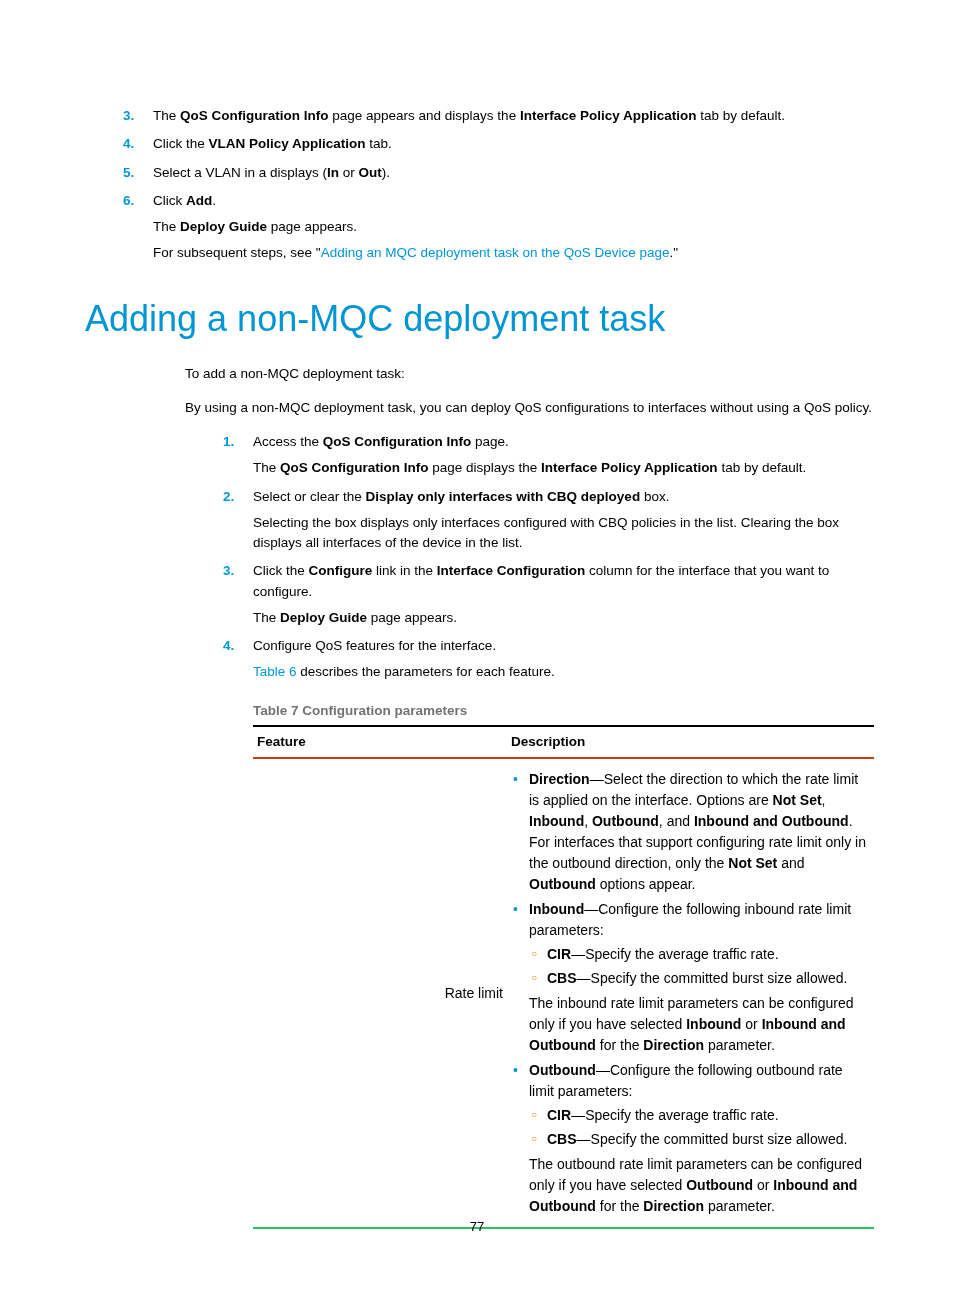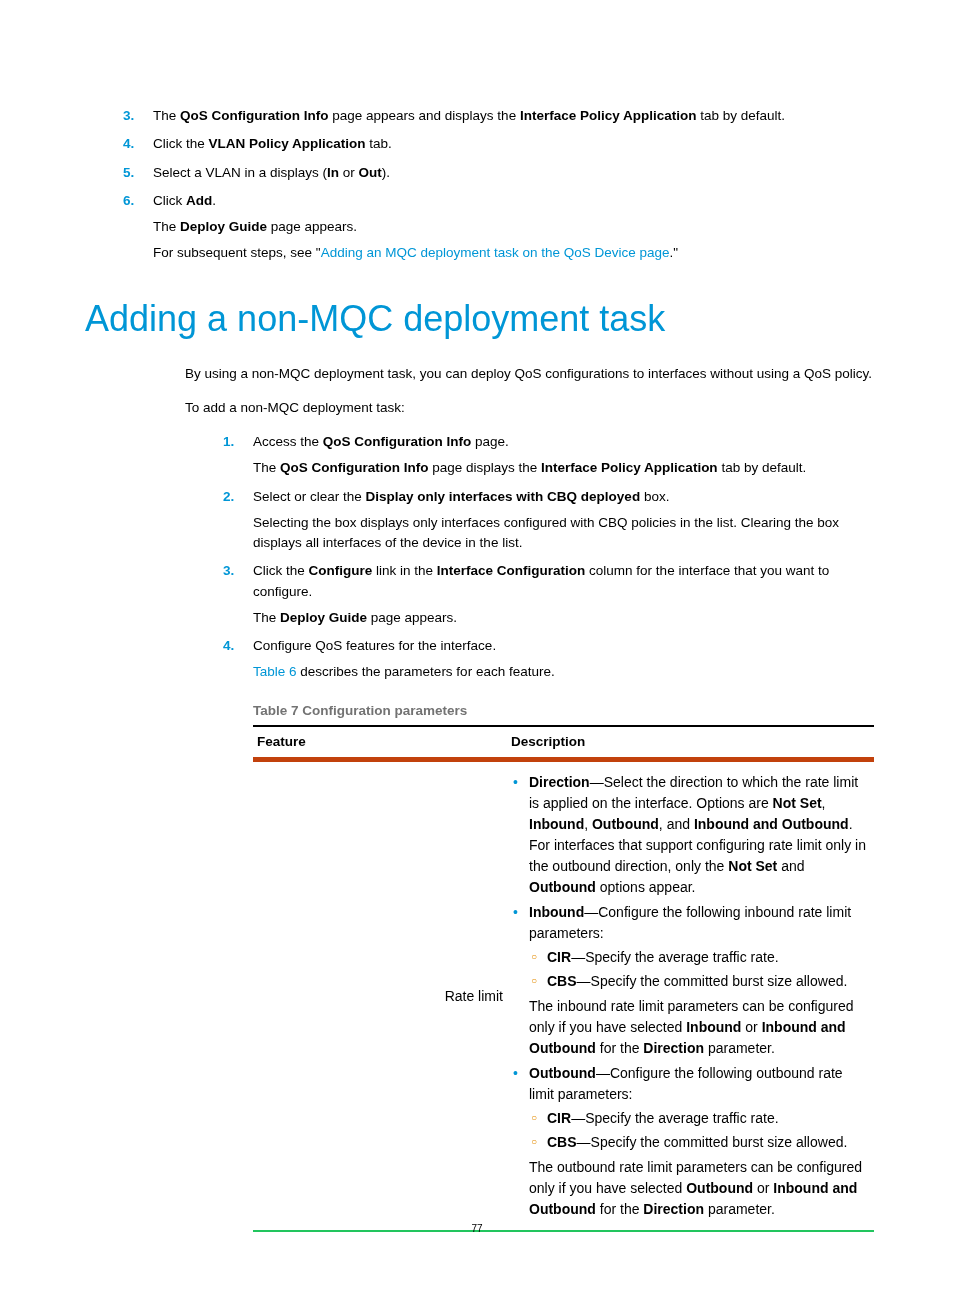--- a/index.html
+++ b/index.html
@@ -19,21 +19,21 @@
     padding: 100px 80px 40px 85px;
     box-sizing: border-box;
     position: relative;
   }
   .page-number {
     position: absolute;
     bottom: 60px;
     left: 0;
     right: 0;
     text-align: center;
-    font-size: 10px;
+    font-size: 13px;
   }
   .ol-steps {
     list-style: none;
     padding-left: 68px;
     margin: 0;
   }
   .ol-steps > li {
     position: relative;
     margin-bottom: 8px;
   }
@@ -76,21 +76,21 @@
   .feature-table {
     width: 100%;
     border-collapse: collapse;
     margin-top: 2px;
   }
   .feature-table th {
     text-align: left;
     font-weight: bold;
     padding: 5px 4px;
     border-top: 2px solid #000;
-    border-bottom: 5px solid #c2410c;
+    border-bottom: 2px solid #c2410c;
     font-size: 13.5px;
   }
   .feature-table td {
     border-bottom: 2px solid #22c55e;
     padding: 6px 4px;
     vertical-align: middle;
     font-size: 14px;
   }
   .feature-table td.feat {
     width: 210px;
@@ -175,22 +175,22 @@
       <div class="step-body">
         <p><span>The </span><b>Deploy Guide</b><span> page appears.</span></p>
         <p><span>For subsequent steps, see "</span><a class="link">Adding an MQC deployment task on the QoS Device page</a><span>."</span></p>
       </div>
     </li>
   </ol>
 
   <h2 class="h2">Adding a non-MQC deployment task</h2>
 
   <div class="intro">
+    <p>To add a non-MQC deployment task:</p>
     <p>By using a non-MQC deployment task, you can deploy QoS configurations to interfaces without using a QoS policy.</p>
-    <p>To add a non-MQC deployment task:</p>
   </div>
 
   <ol class="ol-steps steps-indent">
     <li>
       <span class="num">1.</span>
       <span>
         <span>Access the </span><b>QoS Configuration Info</b><span> page.</span>
       </span>
       <div class="step-body">
         <p><span>The </span><b>QoS Configuration Info</b><span> page displays the </span><b>Interface Policy Application</b><span> tab by default.</span></p>

